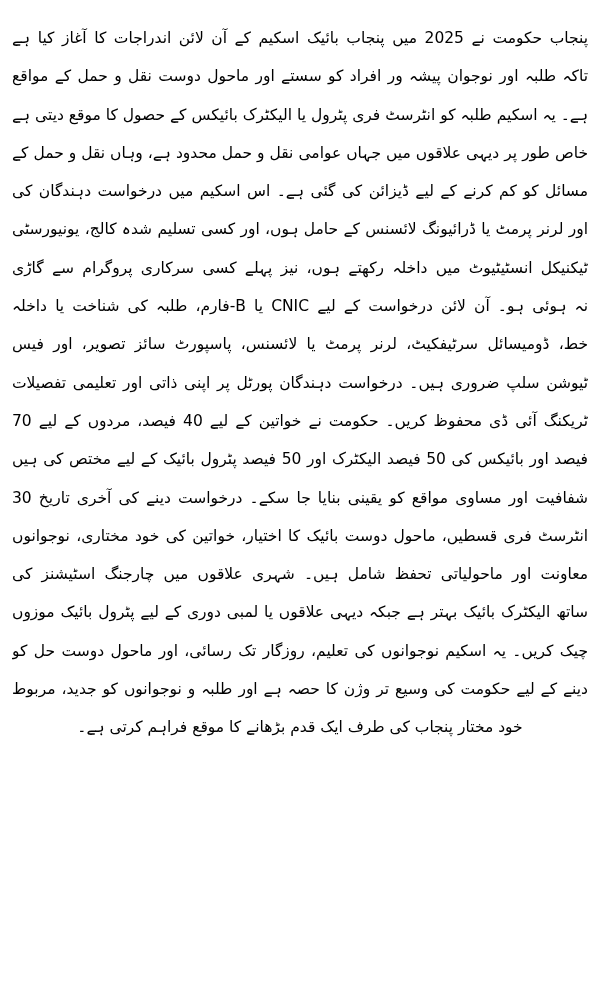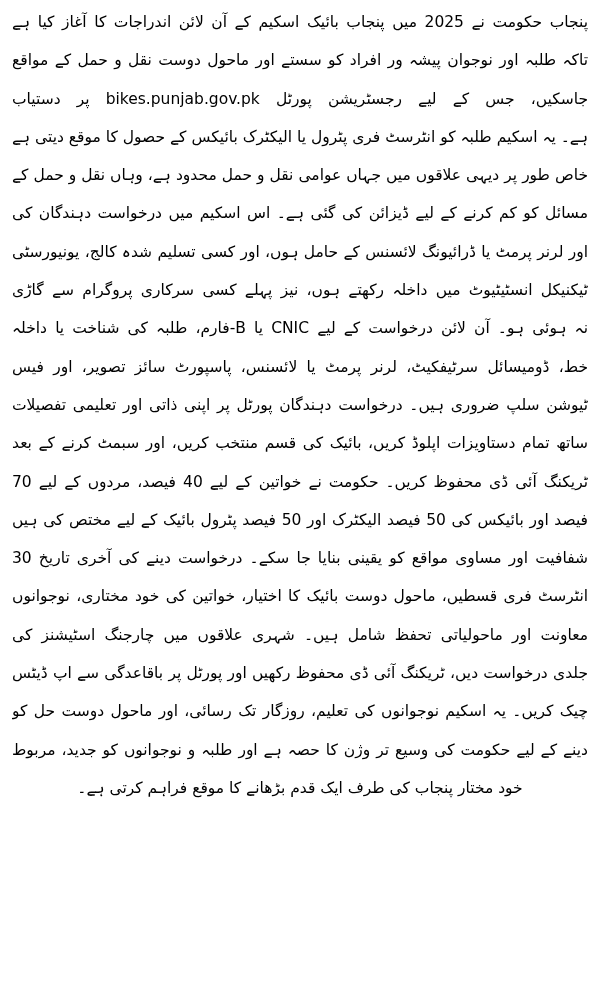--- a/index.html
+++ b/index.html
@@ -1,21 +1,21 @@
 <!DOCTYPE html>
 <html lang="ur"><head>
 <meta charset="utf-8">
 <style>
   html, body { margin: 0; padding: 0; }
   .page {
     width: 600px;
     height: 1000px;
     background: #ffffff;
     box-sizing: border-box;
-    padding: 3px 12px 0 12px;
+    padding: 19px 12px 0 12px;
     overflow: hidden;
   }
   .doc-body { width: 100%; }
   .line {
     direction: rtl;
     unicode-bidi: isolate;
     font-family: "DejaVu Sans", sans-serif;
     font-size: 15.5px;
     color: #000000;
     line-height: 38.3px;
@@ -29,33 +29,31 @@
     text-align-last: center;
   }
 </style>
 </head>
 <body>
 
 <div class="page">
   <div class="doc-body">
     <div class="line">پنجاب حکومت نے 2025 میں پنجاب بائیک اسکیم کے آن لائن اندراجات کا آغاز کیا ہے</div>
     <div class="line">تاکہ طلبہ اور نوجوان پیشہ ور افراد کو سستے اور ماحول دوست نقل و حمل کے مواقع فراہم کیے</div>
-    <div class="line">جاسکیں، جس کے لیے رجسٹریشن پورٹل bikes.punjab.gov.pk پر دستیاب</div>
     <div class="line">ہے۔ یہ اسکیم طلبہ کو انٹرسٹ فری پٹرول یا الیکٹرک بائیکس کے حصول کا موقع دیتی ہے اور</div>
     <div class="line">خاص طور پر دیہی علاقوں میں جہاں عوامی نقل و حمل محدود ہے، وہاں نقل و حمل کے</div>
     <div class="line">مسائل کو کم کرنے کے لیے ڈیزائن کی گئی ہے۔ اس اسکیم میں درخواست دہندگان کی عمر</div>
     <div class="line">اور لرنر پرمٹ یا ڈرائیونگ لائسنس کے حامل ہوں، اور کسی تسلیم شدہ کالج، یونیورسٹی یا</div>
     <div class="line">ٹیکنیکل انسٹیٹیوٹ میں داخلہ رکھتے ہوں، نیز پہلے کسی سرکاری پروگرام سے گاڑی موصول</div>
     <div class="line">نہ ہوئی ہو۔ آن لائن درخواست کے لیے CNIC یا B-فارم، طلبہ کی شناخت یا داخلہ</div>
     <div class="line">خط، ڈومیسائل سرٹیفکیٹ، لرنر پرمٹ یا لائسنس، پاسپورٹ سائز تصویر، اور فیس رسیپٹ یا</div>
     <div class="line">ٹیوشن سلپ ضروری ہیں۔ درخواست دہندگان پورٹل پر اپنی ذاتی اور تعلیمی تفصیلات کے</div>
-    <div class="line">ساتھ تمام دستاویزات اپلوڈ کریں، بائیک کی قسم منتخب کریں، اور سبمٹ کرنے کے بعد</div>
     <div class="line">ٹریکنگ آئی ڈی محفوظ کریں۔ حکومت نے خواتین کے لیے 40 فیصد، مردوں کے لیے 70</div>
     <div class="line">فیصد اور بائیکس کی 50 فیصد الیکٹرک اور 50 فیصد پٹرول بائیک کے لیے مختص کی ہیں تاکہ</div>
     <div class="line">شفافیت اور مساوی مواقع کو یقینی بنایا جا سکے۔ درخواست دینے کی آخری تاریخ 30 ستمبر</div>
     <div class="line">انٹرسٹ فری قسطیں، ماحول دوست بائیک کا اختیار، خواتین کی خود مختاری، نوجوانوں کی</div>
     <div class="line">معاونت اور ماحولیاتی تحفظ شامل ہیں۔ شہری علاقوں میں چارجنگ اسٹیشنز کی دستیابی کے</div>
-    <div class="line">جلدی درخواست دیں، ٹریکنگ آئی ڈی محفوظ رکھیں اور پورٹل پر باقاعدگی سے اپ ڈیٹس</div>
+    <div class="line">ساتھ الیکٹرک بائیک بہتر ہے جبکہ دیہی علاقوں یا لمبی دوری کے لیے پٹرول بائیک موزوں</div>
     <div class="line">چیک کریں۔ یہ اسکیم نوجوانوں کی تعلیم، روزگار تک رسائی، اور ماحول دوست حل کو فروغ</div>
     <div class="line">دینے کے لیے حکومت کی وسیع تر وژن کا حصہ ہے اور طلبہ و نوجوانوں کو جدید، مربوط اور</div>
     <div class="line centered">خود مختار پنجاب کی طرف ایک قدم بڑھانے کا موقع فراہم کرتی ہے۔</div>
   </div>
 </div>
 
 </body></html>

